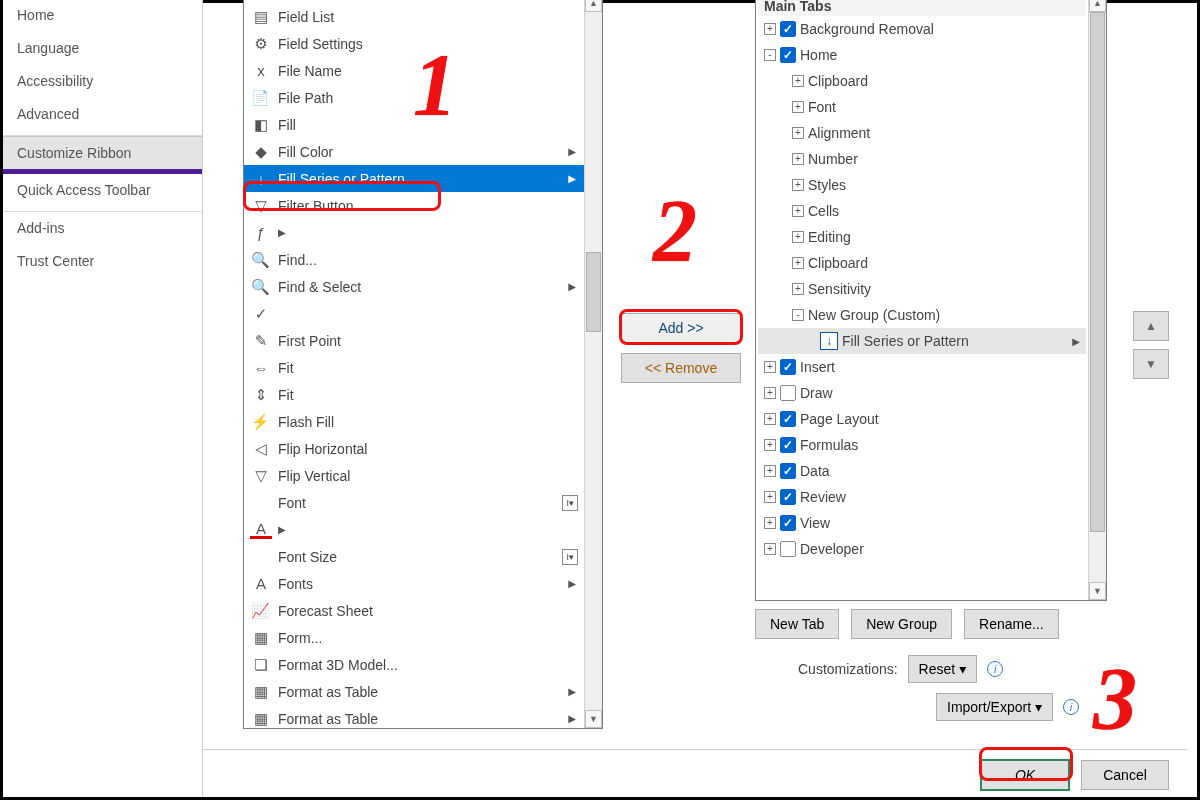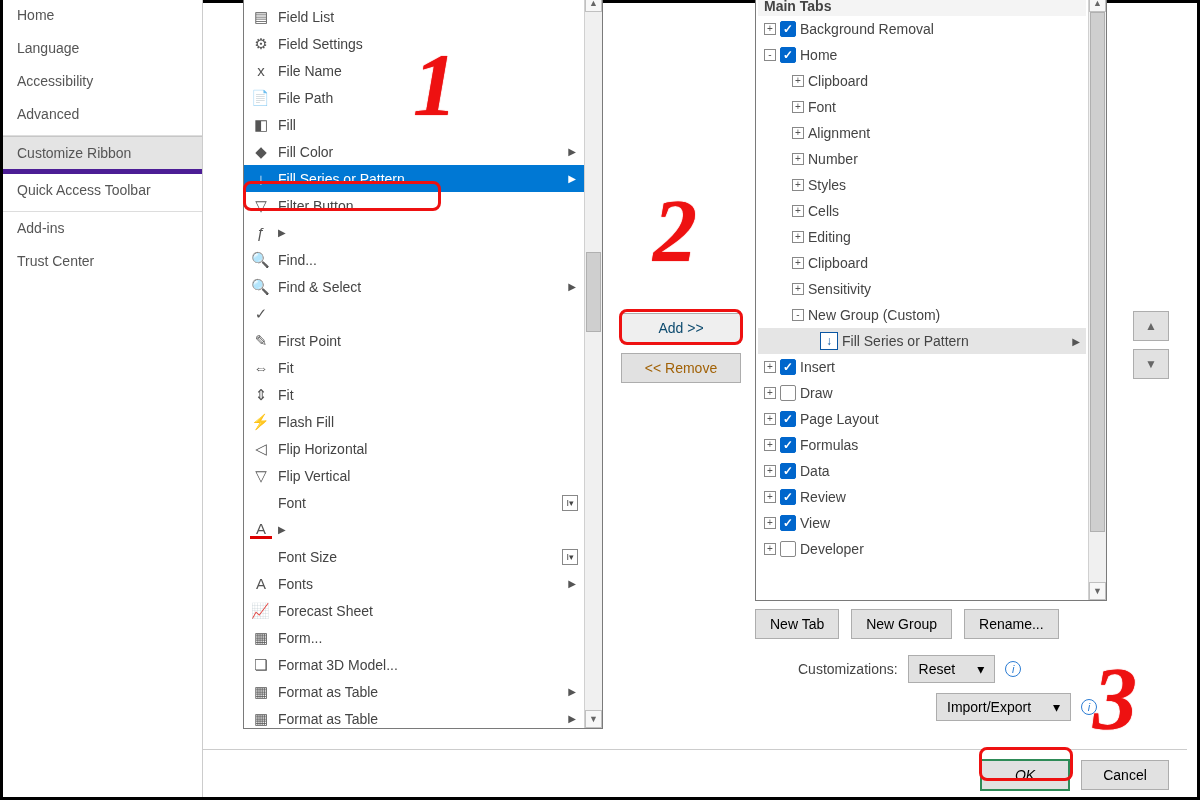--- a/index.html
+++ b/index.html
@@ -256,21 +256,21 @@
     display:flex; align-items:center; gap:10px;
     font-size:14px;
     margin-left:43px;
   }
   .cust-row.row1 { top:662px; }
   .cust-row.row2 { top:700px; left:690px; }
   .dropbtn {
     height:28px; padding:0 10px;
     border:1px solid #adadad; background:#e1e1e1;
     font-family:inherit; font-size:14px;
-    display:inline-flex; align-items:center; gap:22px;
+    display:inline-flex; align-items:center; gap:4px;
   }
   .info-ico {
     width:16px; height:16px; border:1.5px solid #2b7cd3; border-radius:50%;
     color:#2b7cd3; font-size:11px; display:inline-flex;
     align-items:center; justify-content:center; font-style:italic;
   }
   
   .dialog-footer {
     position:absolute;
     right:10px; bottom:-2px;

